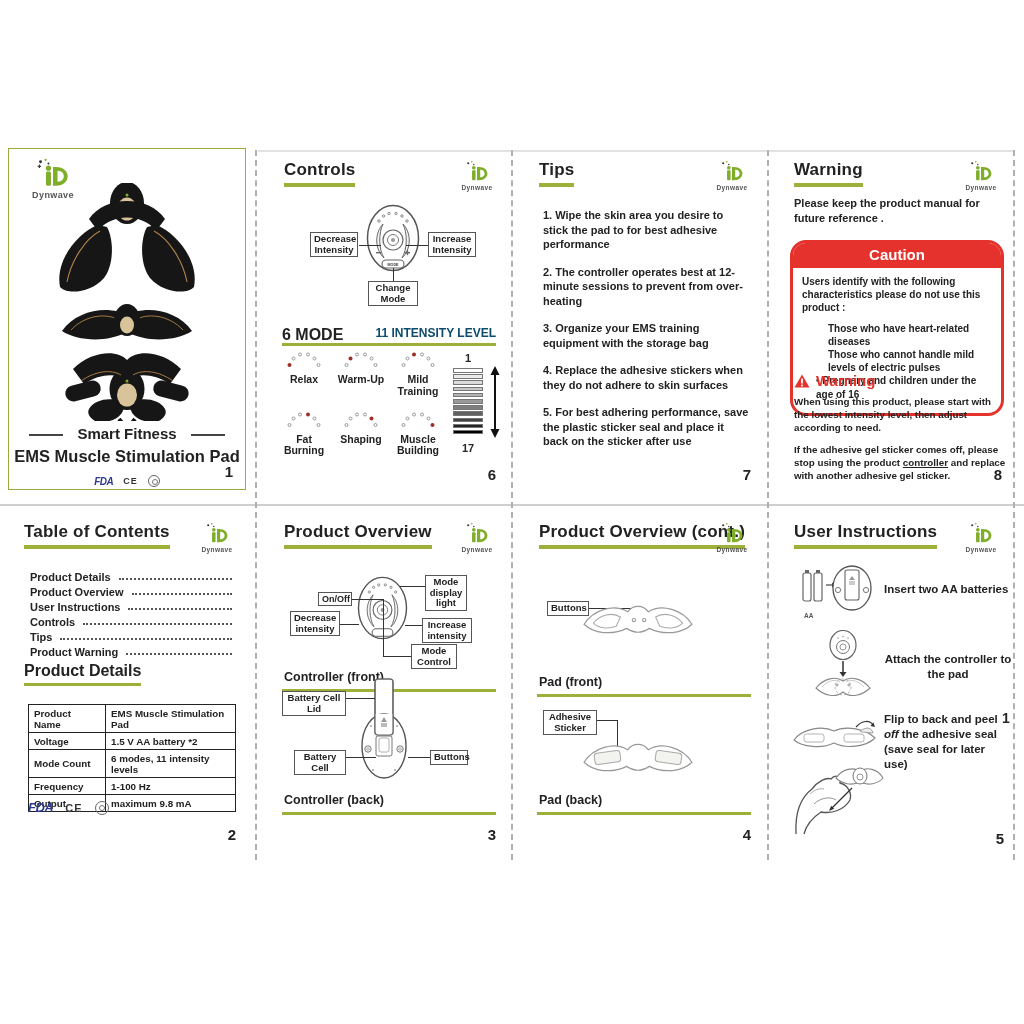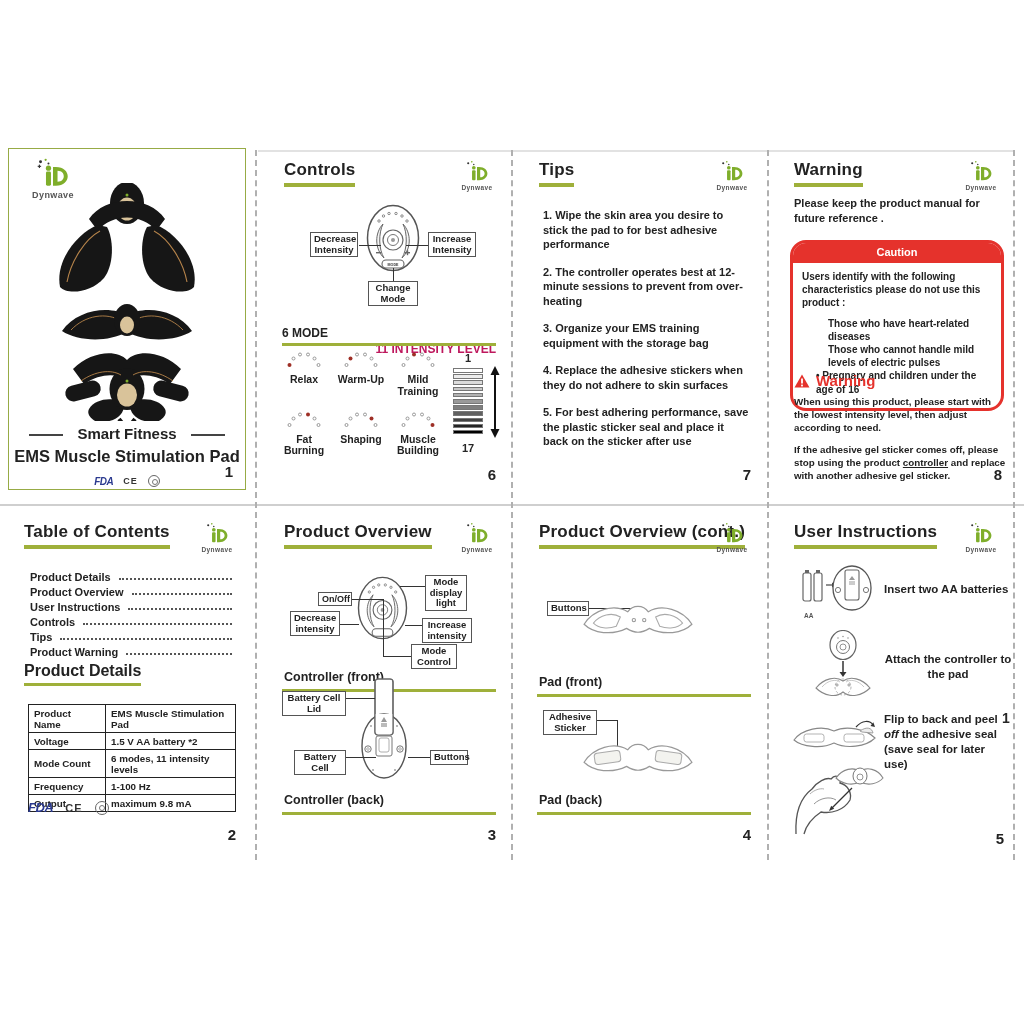--- a/index.html
+++ b/index.html
@@ -33,21 +33,21 @@
   table.ptable td.v{font-weight:600;}
   .fdamark{color:var(--navy);font-weight:800;font-style:italic;font-size:13px;letter-spacing:-.5px;}
   .cemark{font-weight:700;font-size:11px;color:#333;letter-spacing:1px;}
   .certcircle{width:12px;height:12px;border:1.3px solid #666;border-radius:50%;position:relative;}
   .certcircle::after{content:"";position:absolute;left:3px;top:3px;width:4px;height:4px;border:1px solid #777;border-radius:50%;}
   .modecell{width:56px;text-align:center;}
   .modecell .ml{font-size:10.5px;font-weight:700;line-height:1.12;color:#222;}
   .bar{width:30px;height:4.6px;margin-bottom:1.6px;border:0.8px solid #777;box-sizing:border-box;}
   .cautionbox{position:absolute;left:12px;width:214px;border:3px solid var(--red);border-radius:16px;
               background:#fff;overflow:hidden;box-sizing:border-box;}
-  .cautionhead{background:var(--red);color:#fff;text-align:center;font-size:11px;font-weight:700;
+  .cautionhead{background:var(--red);color:#fff;text-align:center;font-size:15px;font-weight:700;
                padding:3px 0 5px;}
   .cautionbody{padding:7px 9px 12px;font-size:10px;font-weight:700;line-height:1.32;color:#222;}
   .warnsub{position:absolute;display:flex;align-items:center;gap:6px;color:var(--red);
            font-size:15px;font-weight:700;}
   .warnp{font-size:9.8px;font-weight:600;line-height:1.32;color:#222;margin:0 0 9px;}
   .uline{text-decoration:underline;}
   .steptext{position:absolute;font-size:11.5px;font-weight:700;line-height:1.3;color:#222;}
   .ital{font-style:italic;}
   .dashline{display:inline-block;width:34px;height:2px;background:#444;vertical-align:middle;}
 </style>
@@ -152,22 +152,22 @@
       <rect x="16" y="56" width="22" height="8" rx="4" fill="#fff" stroke="#666" stroke-width="1.1"></rect>
       <text x="27" y="61.8" text-anchor="middle" font-size="3.6" font-weight="bold" fill="#333">MODE</text>
     </svg>
     <div class="lbox" style="left:42px;top:82px;width:48px;">Decrease Intensity</div>
     <div class="cline" style="left:91px;top:95px;width:22px;height:1.4px;"></div>
     <div class="lbox" style="left:160px;top:82px;width:48px;">Increase Intensity</div>
     <div class="cline" style="left:138px;top:95px;width:22px;height:1.4px;"></div>
     <div class="cline" style="left:125px;top:118px;width:1.4px;height:13px;"></div>
     <div class="lbox" style="left:100px;top:131px;width:50px;">Change Mode</div>
 
-    <div class="abs" style="left:14px;top:176px;font-size:12px;font-weight:800;color:#222;">6 MODE</div>
-    <div class="abs" style="right:14px;top:176px;font-size:12px;font-weight:800;color:#be185d;margin-top:16px;">11 INTENSITY LEVEL</div>
+    <div class="abs" style="left:14px;top:176px;font-size:16px;font-weight:800;color:#222;">6 MODE</div>
+    <div class="abs" style="right:14px;top:176px;font-size:12px;font-weight:800;color:#0c4a6e;">11 INTENSITY LEVEL</div>
     <div class="grule" style="left:14px;top:193px;width:214px;"></div>
 
     <div class="abs" style="left:8px;top:200px;width:172px;display:grid;grid-template-columns:repeat(3,57px);row-gap:12px;">
       <div class="modecell">
         <svg width="36" height="20" viewBox="0 0 36 20">
           <circle cx="3.5" cy="15" r="2" fill="#9e2f26"></circle>
             <circle cx="7.5" cy="8.5" r="1.5" fill="none" stroke="#999"></circle>
             <circle cx="14" cy="4.5" r="1.5" fill="none" stroke="#999"></circle>
             <circle cx="22" cy="4.5" r="1.5" fill="none" stroke="#999"></circle>
             <circle cx="28.5" cy="8.5" r="1.5" fill="none" stroke="#999"></circle>

